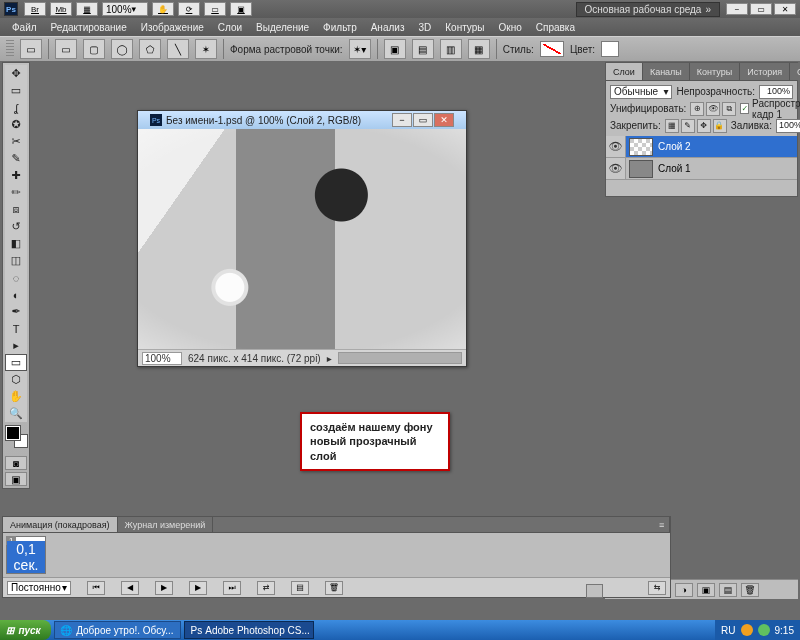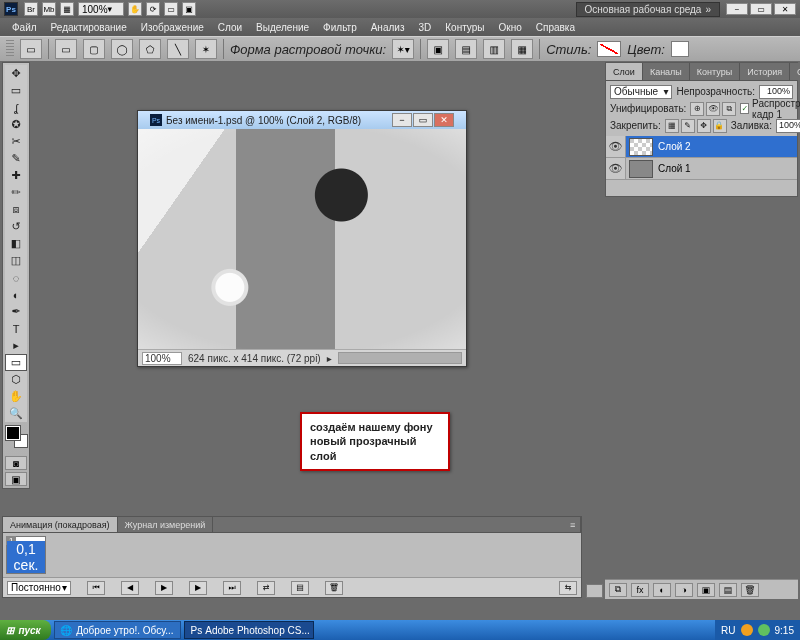--- a/index.html
+++ b/index.html
@@ -2,36 +2,36 @@
 <html><head>
 <meta charset="utf-8">
 <style>
 * { margin: 0; padding: 0; box-sizing: border-box; font-family: Tahoma, Arial, sans-serif; font-size: 10px; user-select: none; }
 body { width: 800px; height: 640px; background: #525252; overflow: hidden; position: relative; }
 
 
 .titlebar { height: 18px; background: linear-gradient(#6c6c6c,#5a5a5a); display: flex; align-items: center; padding: 0 4px; }
 .ps-logo { width: 14px; height: 14px; background: #0a1e3d; color: #79b8ff; display: flex; align-items: center; justify-content: center; font-weight: bold; font-size: 8px; border: 1px solid #333; }
 .titlebar-controls { display: flex; gap: 4px; margin-left: 6px; }
-.tb-btn { width: 14px; height: 14px; background: #e8e8e8; border: 1px solid #888; display: flex; align-items: center; justify-content: center; font-size: 8px; }
+.tb-btn { width: 22px; height: 14px; background: #e8e8e8; border: 1px solid #888; display: flex; align-items: center; justify-content: center; font-size: 8px; text-decoration: underline; }
 .tb-dropdown { width: 46px; height: 14px; background: #e8e8e8; border: 1px solid #888; display: flex; align-items: center; padding: 0 3px; font-size: 9px; }
 .spacer { flex: 1; }
 .workspace-btn { background: #4a4a4a; color: #ddd; border: 1px solid #333; padding: 1px 8px; font-size: 9px; display: flex; gap: 4px; }
 .win-controls { display: flex; gap: 2px; margin-left: 6px; }
 .win-ctl { width: 22px; height: 12px; background: #e8e8e8; border: 1px solid #888; display: flex; align-items: center; justify-content: center; font-size: 8px; }
 
 
 .menubar { height: 18px; background: linear-gradient(#6a6a6a,#595959); display: flex; align-items: center; padding: 0 6px; gap: 2px; }
 .menu-item { color: #eee; padding: 2px 6px; font-size: 10px; }
 
 
 .optionsbar { height: 26px; background: linear-gradient(#b9b9b9,#a5a5a5); border-top: 1px solid #d0d0d0; border-bottom: 1px solid #6a6a6a; display: flex; align-items: center; padding: 0 6px; gap: 6px; }
 .grip { width: 8px; height: 18px; background: repeating-linear-gradient(#888 0 1px, transparent 1px 3px); }
 .opt-icon { width: 22px; height: 20px; background: #d2d2d2; border: 1px solid #888; display:flex; align-items:center; justify-content:center; }
-.opt-label { font-size: 13px; color: #222; font-style: italic; }
+.opt-label { font-size: 10px; color: #222; }
 .sep { width: 1px; height: 20px; background: #777; }
 .swatch { width: 18px; height: 16px; background: #fff; border: 1px solid #7a7a7a; }
 .style-swatch { width: 24px; height: 16px; background: #fff; border: 1px solid #7a7a7a; position: relative; }
 .style-swatch::after { content:""; position:absolute; left:2px; top:2px; right:2px; bottom:2px; background: linear-gradient(to top right, transparent 45%, red 45%, red 55%, transparent 55%); }
 
 
 .mainarea { position: absolute; top: 62px; left: 0; right: 0; bottom: 20px; background: #6b6b6b; }
 
 
 .toolbox { position: absolute; left: 2px; top: 0; width: 28px; background: linear-gradient(#c0c0c0,#b0b0b0); border: 1px solid #5a5a5a; padding: 2px; display: flex; flex-direction: column; gap: 0; }
@@ -95,21 +95,21 @@
 .layer-row.sel { background: #2f6fcf; color: #fff; }
 .lr-eye { width: 20px; display:flex; align-items:center; justify-content:center; border-right: 1px solid #999; height:100%; background:#c7c7c7; font-size:11px; color:#333; }
 .lr-thumb { width: 24px; height: 18px; margin: 0 3px; border: 1px solid #555; background: repeating-conic-gradient(#ccc 0% 25%, #fff 0% 50%) 0/8px 8px; }
 .lr-thumb.img { background:#888; }
 .lr-name { font-size: 10px; padding-left: 2px; }
 
 .panel-bottom { height: 20px; background: #bdbdbd; border-top: 1px solid #888; display: flex; align-items: center; padding: 0 4px; gap: 4px; margin-top: auto; }
 .pb-icon { width: 18px; height: 14px; background: #c8c8c8; border: 1px solid #888; display:flex; align-items:center; justify-content:center; font-size:9px; }
 
 
-.anim-panel { position: absolute; left: 2px; bottom: 22px; width: 580px; height: 82px; border: 1px solid #555; background: #bdbdbd; }
+.anim-panel { position: absolute; left: 2px; bottom: 22px; width: 669px; height: 82px; border: 1px solid #555; background: #bdbdbd; }
 .anim-tabs { height: 16px; display: flex; background: #6f6f6f; border-bottom: 1px solid #555; }
 .anim-strip { height: 44px; background: #bdbdbd; padding: 3px; display: flex; gap: 4px; }
 .frame { width: 40px; border: 1px solid #777; background: #fff; position: relative; }
 .frame .fnum { position: absolute; top: -1px; left: -1px; background: #888; color: #fff; font-size: 8px; padding: 0 3px; }
 .frame .fimg { position:absolute; top:9px; left:1px; right:1px; bottom:10px; background:#999; }
 .frame .fdur { position:absolute; bottom:0; left:0; right:0; background:#2f6fcf; color:#fff; font-size:14px; text-align:center; }
 .anim-ctl { height: 20px; background: #cfcfcf; display: flex; align-items: center; padding: 0 4px; gap: 16px; border-top: 1px solid #999; }
 .anim-loop { width: 64px; height: 14px; background: #fff; border: 1px solid #888; padding: 0 3px; font-size: 9px; display:flex; align-items:center; }
 .ac-btn { width: 18px; height: 14px; background: #d8d8d8; border: 1px solid #888; display:flex; align-items:center; justify-content:center; font-size:8px; }
 

